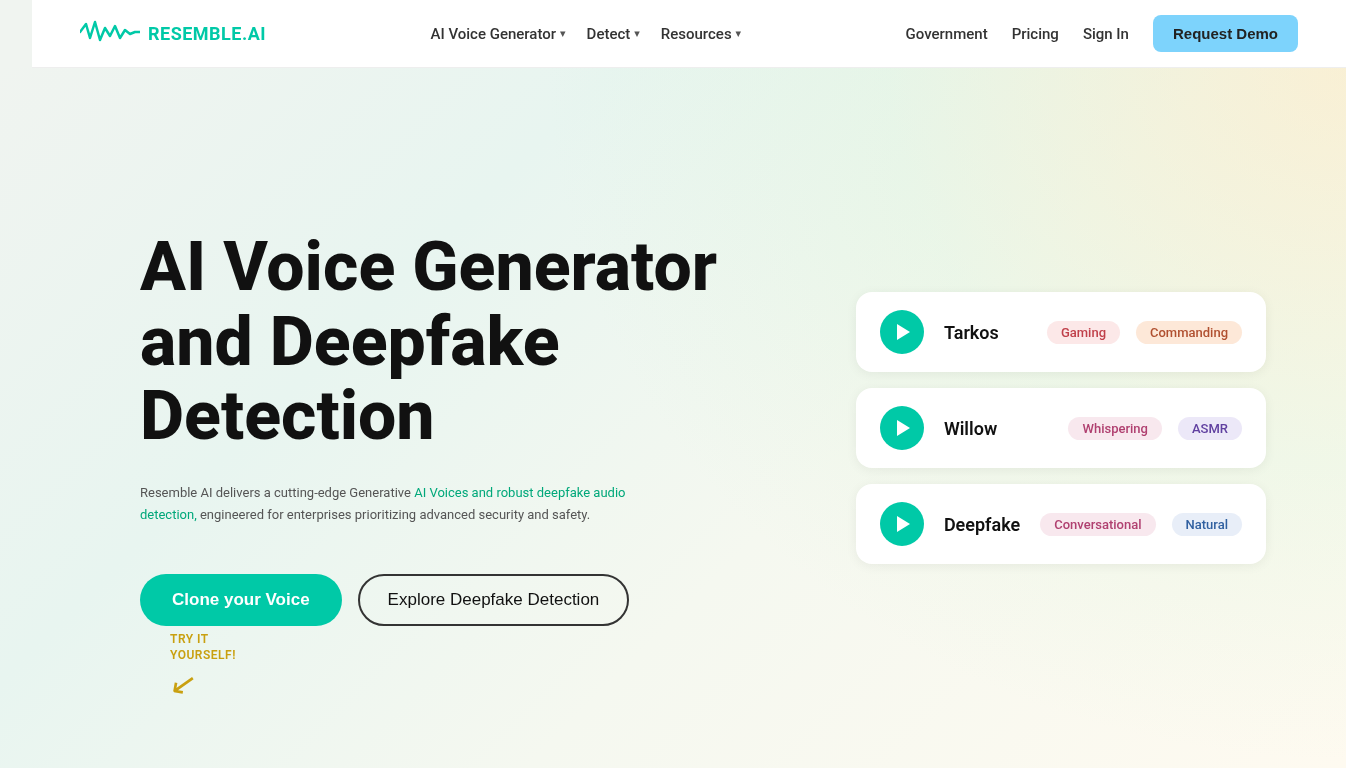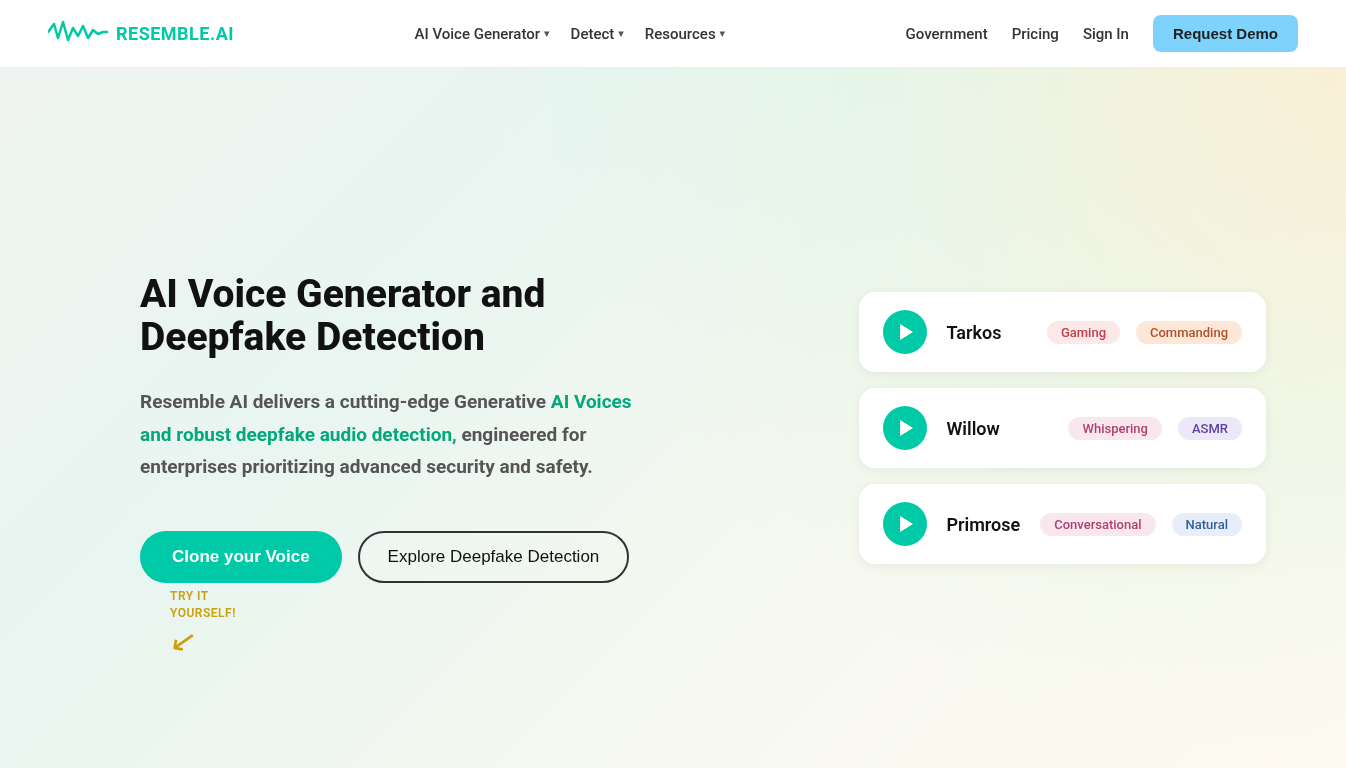--- a/index.html
+++ b/index.html
@@ -20,20 +20,21 @@
     .navbar {
       display: flex;
       align-items: center;
       justify-content: space-between;
       padding: 0 48px;
       height: 68px;
       background: #fff;
       border-bottom: 1px solid #eee;
       position: relative;
       z-index: 10;
+      margin-left: 32px;
     }
 
     .nav-logo {
       display: flex;
       align-items: center;
       gap: 8px;
     }
 
     .logo-wave {
       color: #00c9a7;
@@ -117,34 +118,33 @@
       pointer-events: none;
     }
 
     .hero-left {
       max-width: 580px;
       position: relative;
       z-index: 2;
     }
 
     .hero-title {
-      font-size: 39px;
+      font-size: 68px;
       font-weight: 800;
       color: #111;
       line-height: 1.1;
       margin-bottom: 28px;
     }
 
     .hero-description {
-      font-size: 19px;
+      font-size: 13px;
       color: #555;
       line-height: 1.7;
       margin-bottom: 48px;
       max-width: 520px;
-      font-weight: bold;
     }
 
     .hero-description .highlight {
       color: #00a87a;
     }
 
     .hero-buttons {
       display: flex;
       gap: 16px;
       align-items: center;
@@ -355,20 +355,20 @@
       <button class="play-btn"></button>
       <span class="voice-name">Willow</span>
       <div class="voice-tags">
         <span class="tag tag-rose">Whispering</span>
         <span class="tag tag-lavender">ASMR</span>
       </div>
     </div>
 
     <div class="voice-card">
       <button class="play-btn"></button>
-      <span class="voice-name">Primrose</span>
+      <span class="voice-name">Deepfake</span>
       <div class="voice-tags">
         <span class="tag tag-rose">Conversational</span>
         <span class="tag tag-blue">Natural</span>
       </div>
     </div>
   </div>
 </section>
 
 </body></html>

